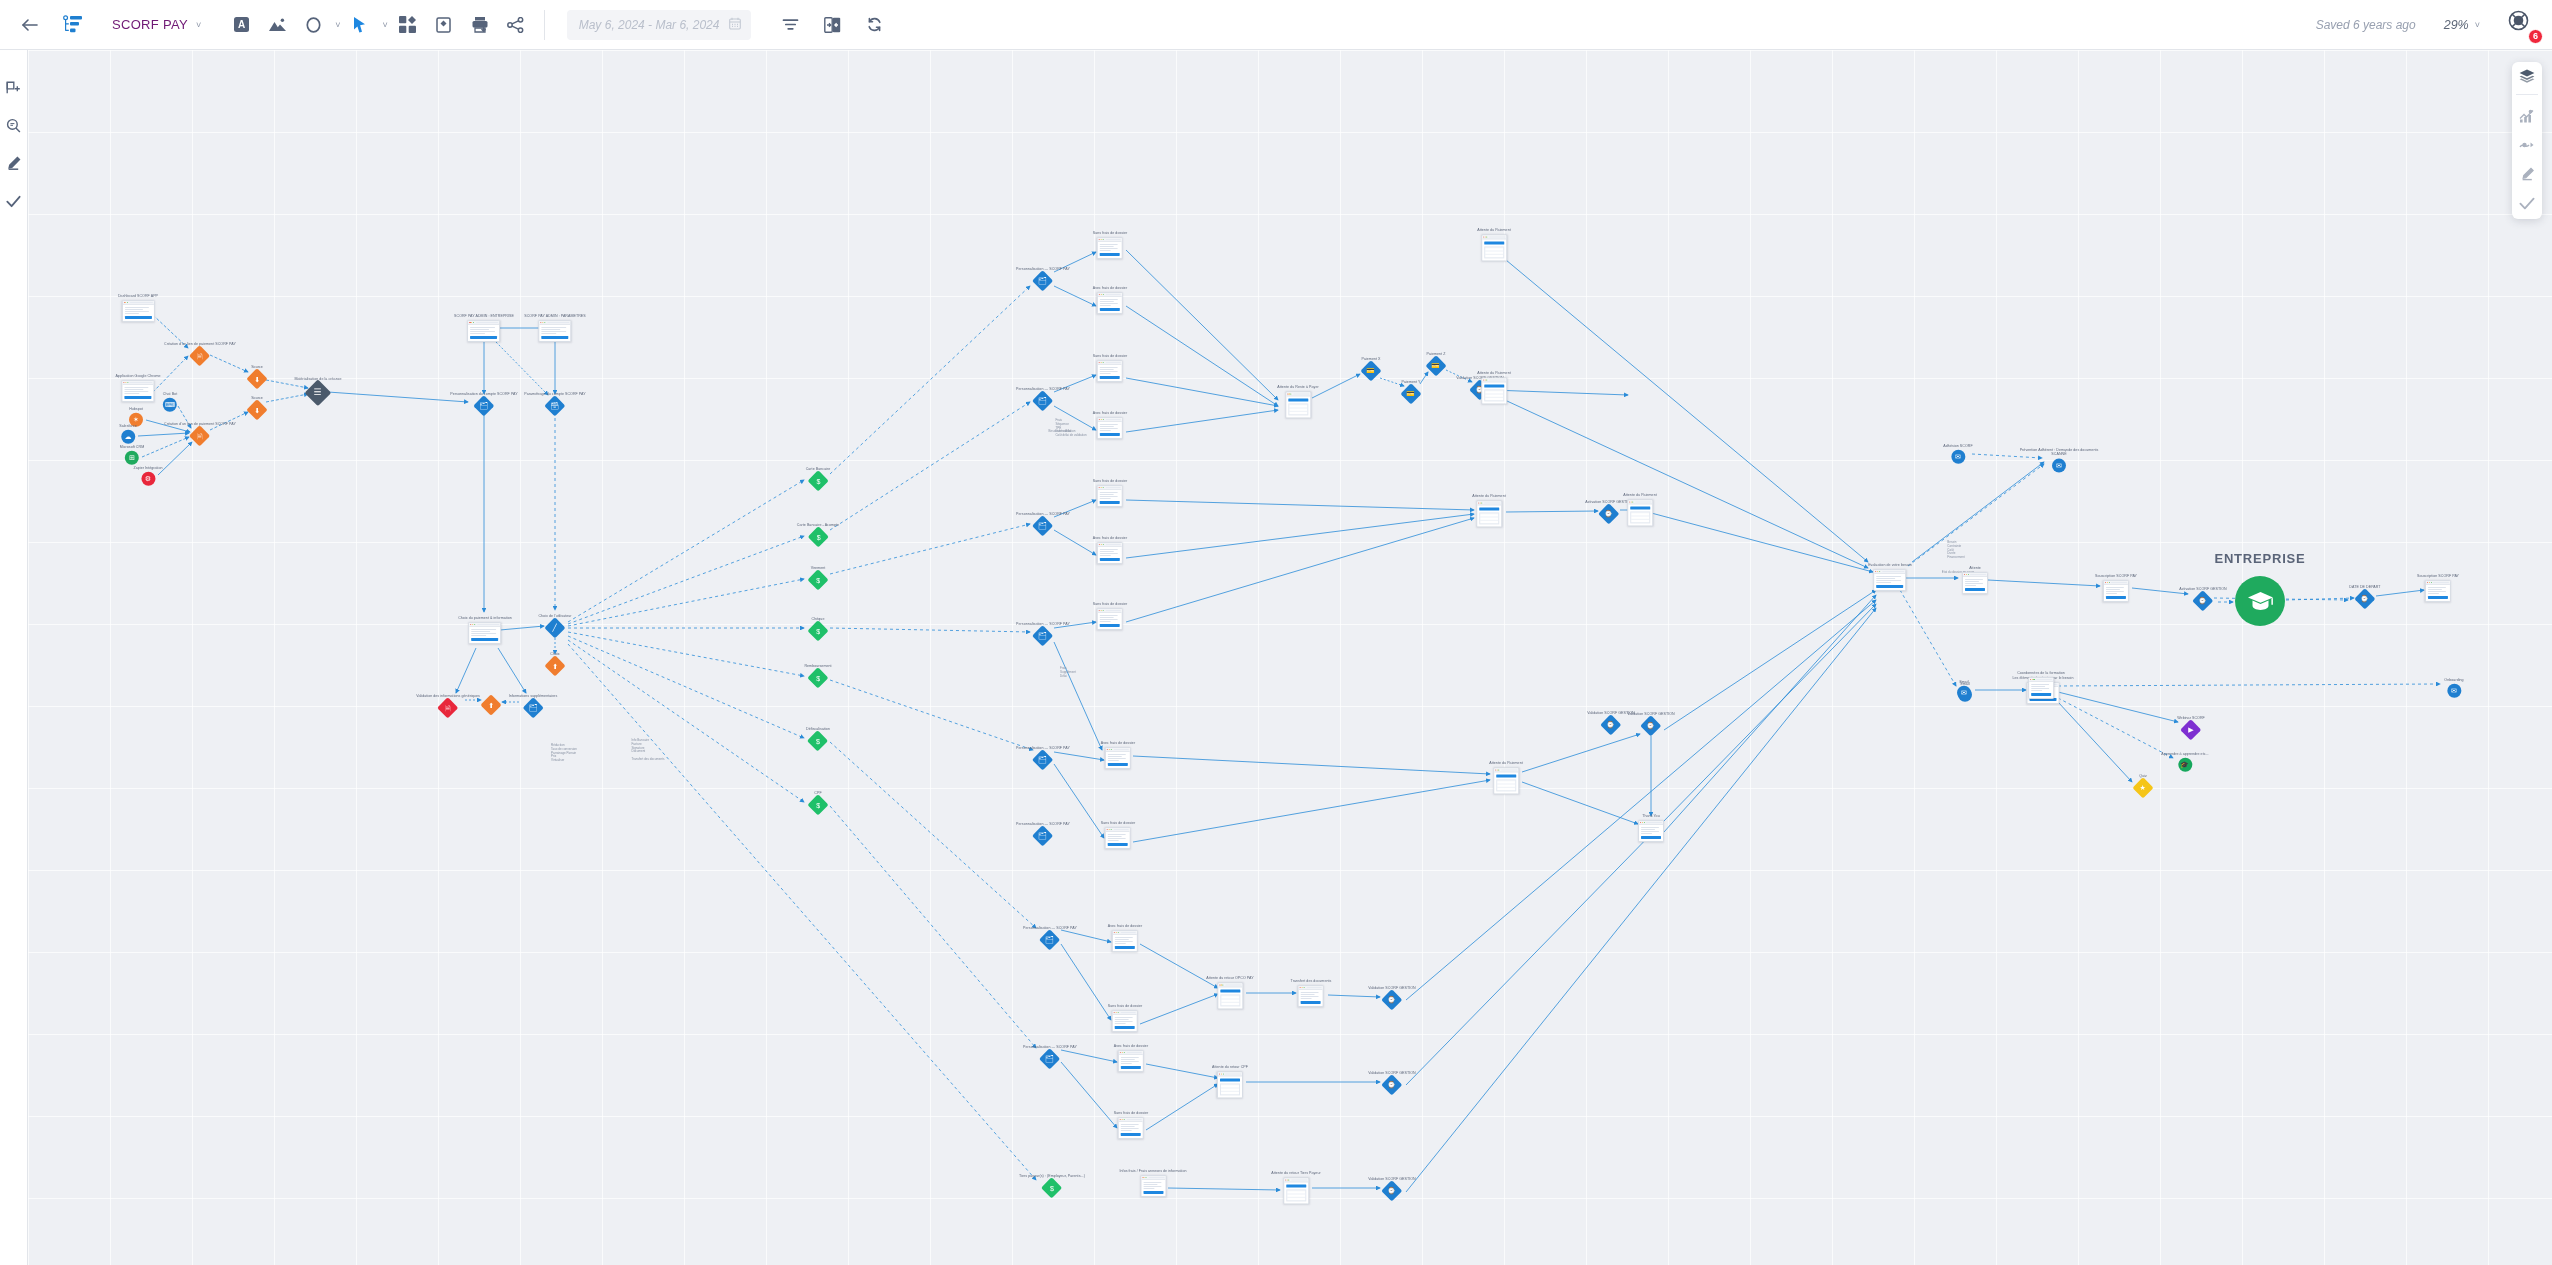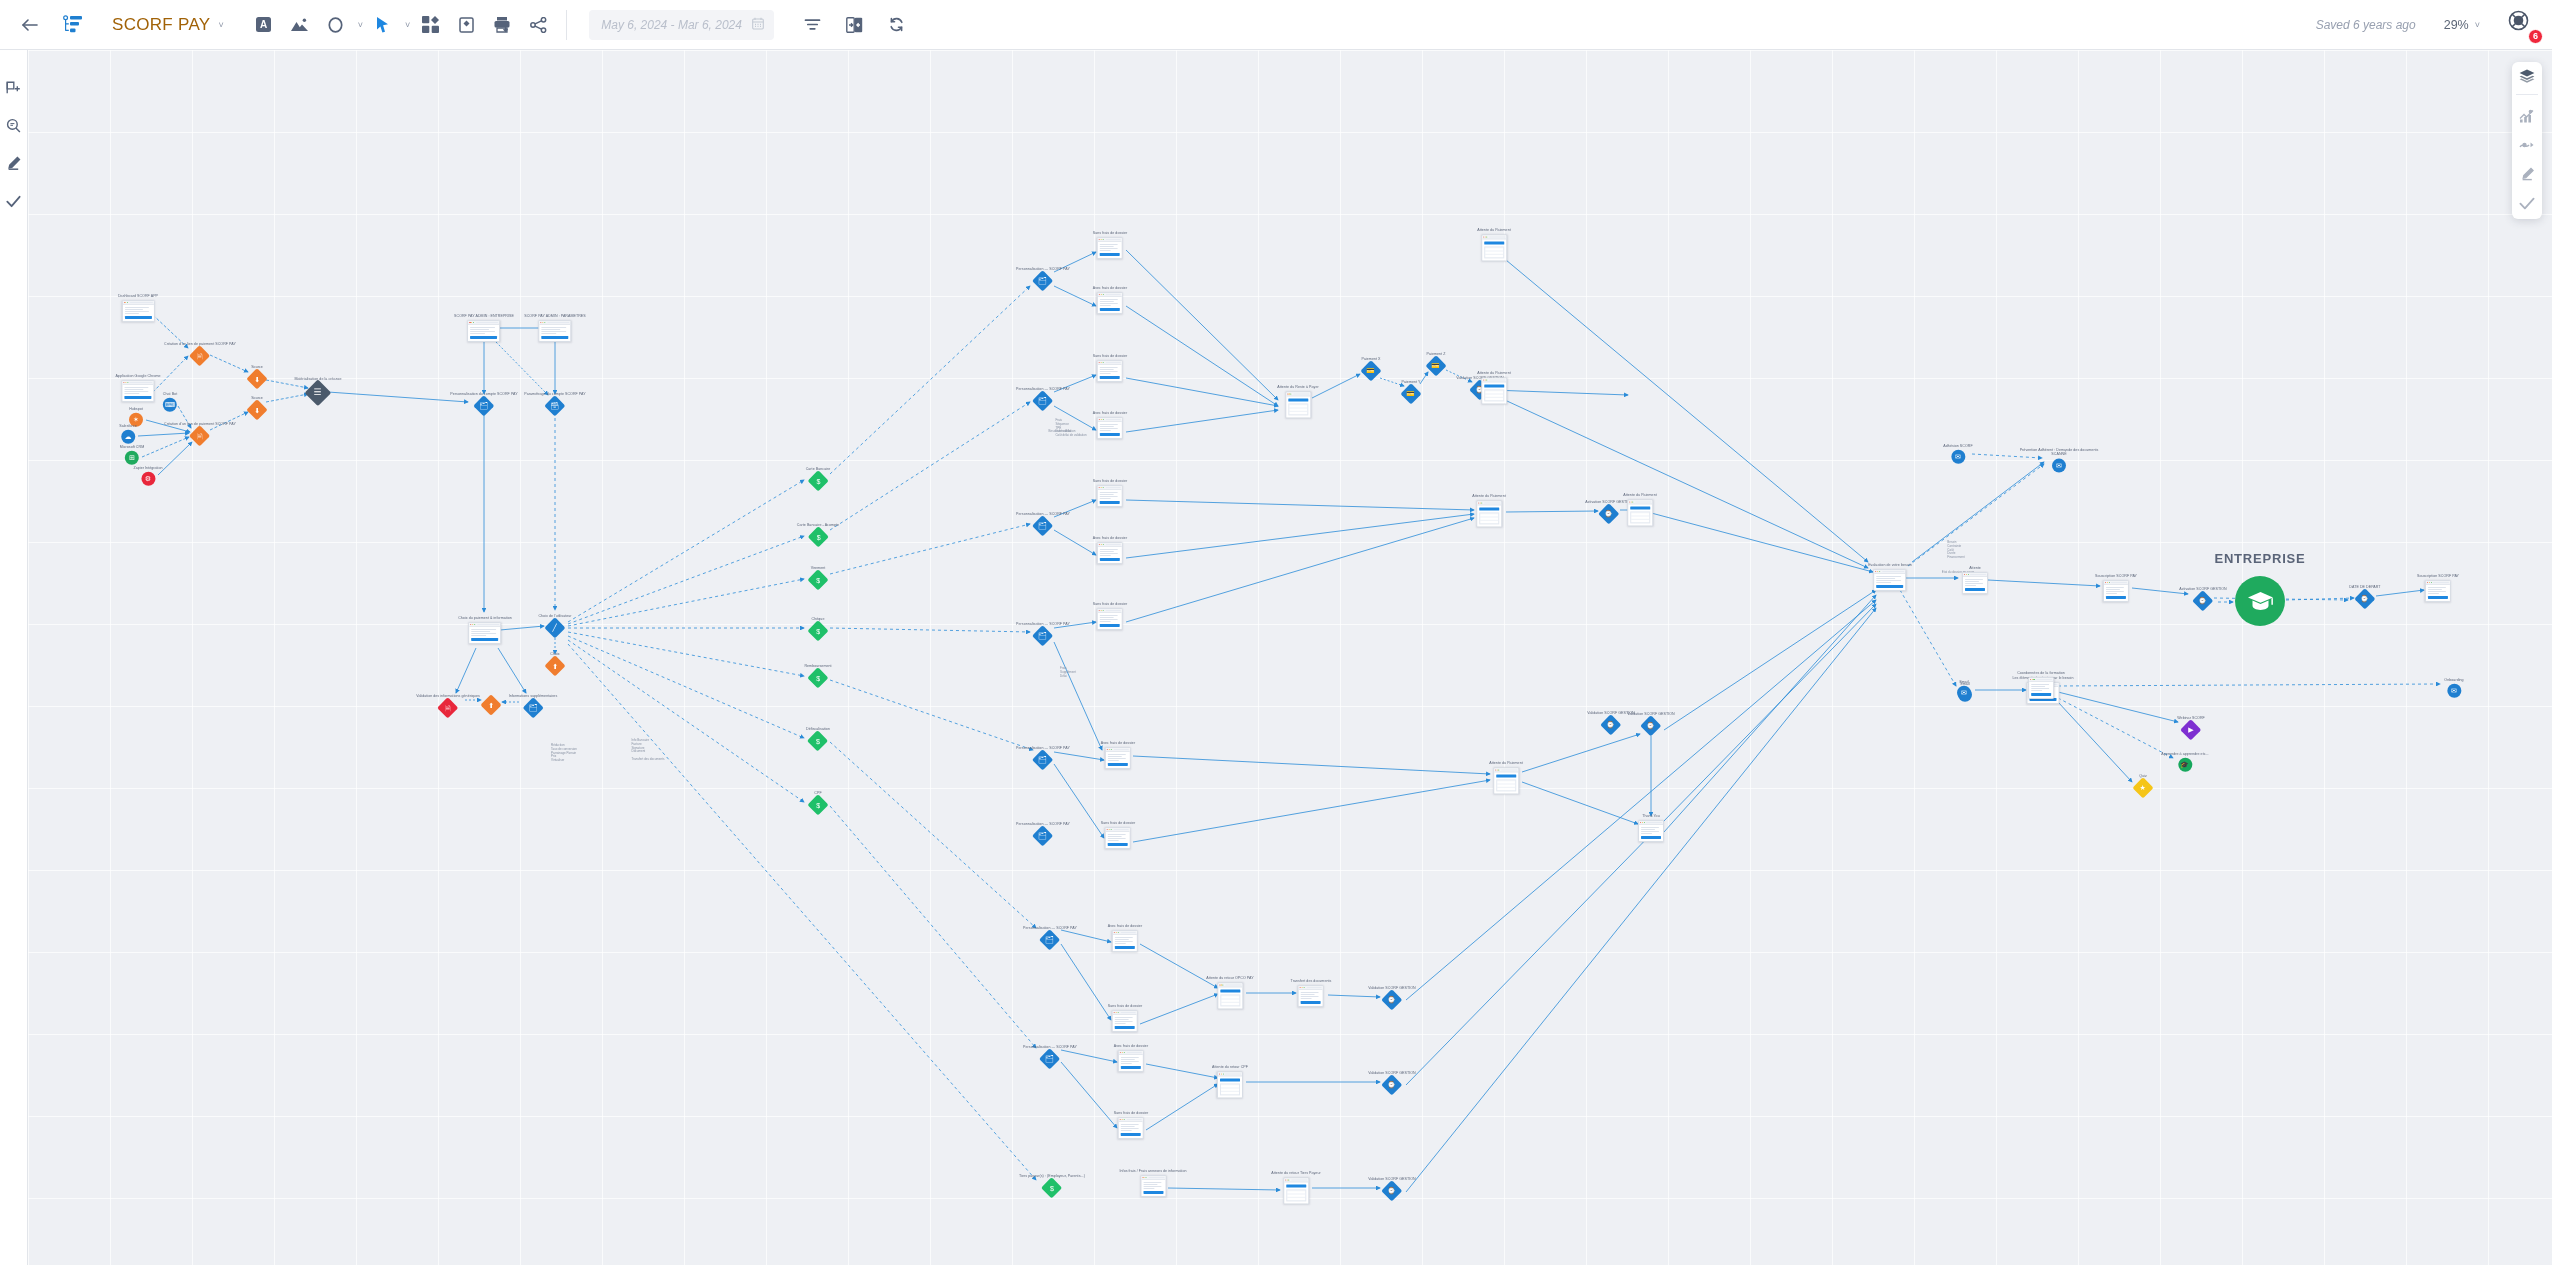--- a/index.html
+++ b/index.html
@@ -24,21 +24,21 @@
   .tb-icon {
     width: 42px; height: 50px;
     display: flex; align-items: center; justify-content: center;
     color: #56637a;
   }
   .tb-icon svg { display: block; }
   #back-arrow { margin-left: 8px; }
   #applogo { margin-left: 2px; margin-right: 12px; }
 
   #project-name {
-    font-size: 17px; color: #a16207; letter-spacing: .3px;
+    font-size: 13px; color: #701a75; letter-spacing: .3px;
     padding-left: 6px; padding-right: 4px; white-space: nowrap;
   }
   .caret {
     font-size: 9px; color: #8b94a6; margin-left: 4px; margin-right: 2px;
   }
   .tb-sep {
     width: 1px; height: 30px; background: #e2e5ea; margin: 0 10px;
   }
   #tool-group { display: flex; align-items: center; margin-left: 20px; }
   #tool-group .tb-icon { width: 36px; }
@@ -56,21 +56,21 @@
   }
   #right-group {
     margin-left: auto; display: flex; align-items: center;
     padding-right: 14px; gap: 2px;
   }
   #saved-label {
     font-size: 12px; color: #98a0b0; font-style: italic;
     margin-right: 26px; white-space: nowrap;
   }
   #zoom-level {
-    font-size: 12.5px; color: #5c6677; white-space: nowrap;
+    font-size: 12.5px; color: #5c6677; white-space: nowrap; font-style: italic;
   }
   #help-wrap { position: relative; margin-left: 24px; width: 30px; height: 30px; }
   #notif-badge {
     position: absolute; right: -5px; bottom: -4px;
     min-width: 15px; height: 15px; border-radius: 50%;
     background: #f0273c; color: #fff;
     font-size: 9px; font-weight: bold;
     display: flex; align-items: center; justify-content: center;
     border: 1.5px solid #fff;
   }

